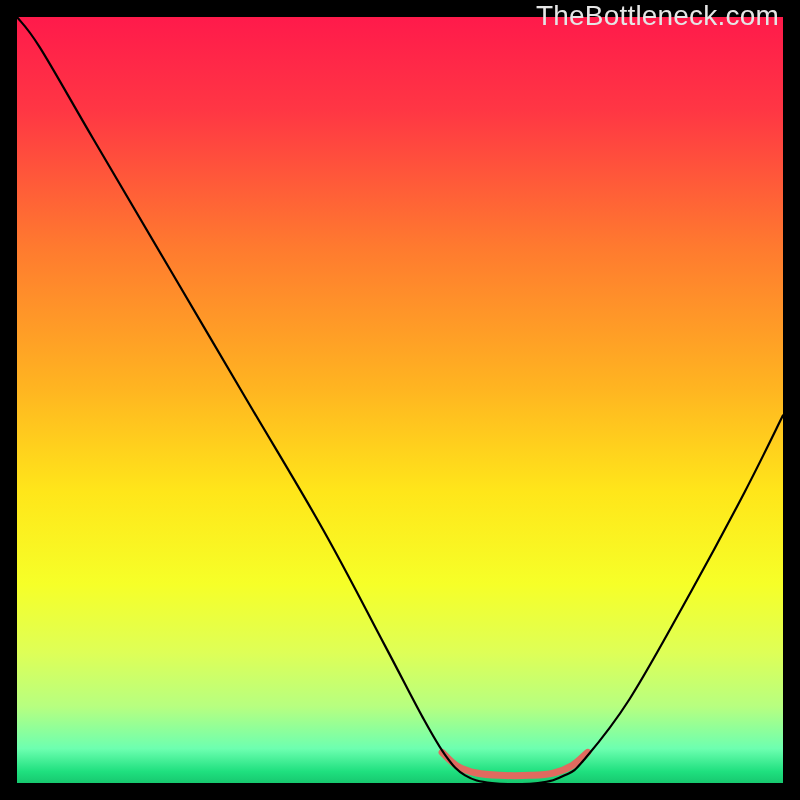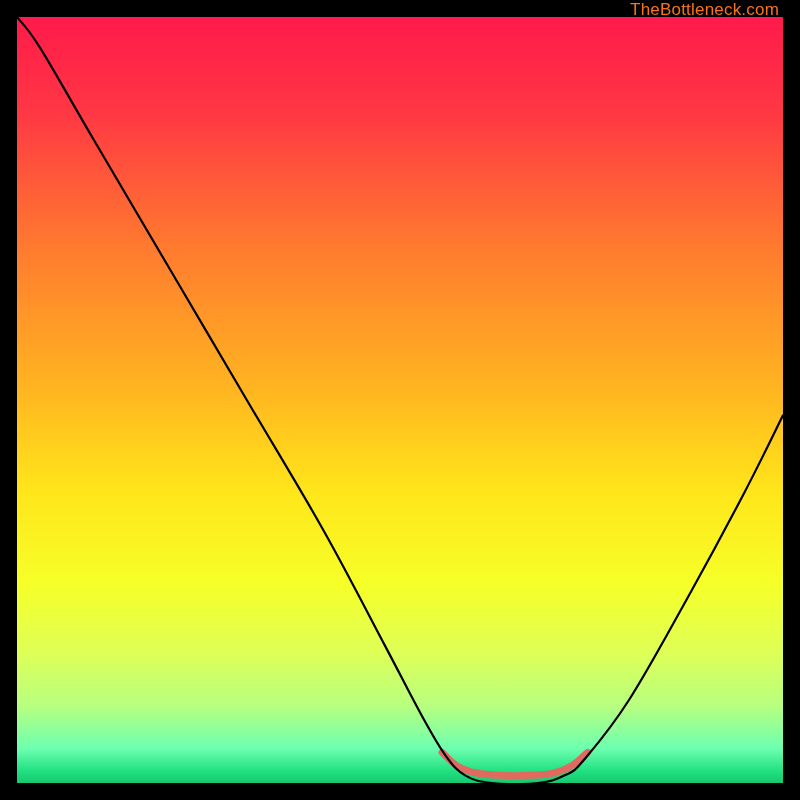--- a/index.html
+++ b/index.html
@@ -23,22 +23,22 @@
     left: 0;
     top: 0;
     width: 766px;
     height: 766px;
   }
   .watermark {
     position: absolute;
     top: 0;
     right: 21px;
     font-family: Arial, Helvetica, sans-serif;
-    font-size: 17px;
-    color: #f97316;
+    font-size: 28px;
+    color: #e5e5e5;
     letter-spacing: 0.2px;
     text-align: right;
   }
   svg { display: block; }
 </style>
 </head>
 <body>
 
 <div class="frame">
   <svg class="plot" viewBox="0 0 766 766" preserveAspectRatio="none">

